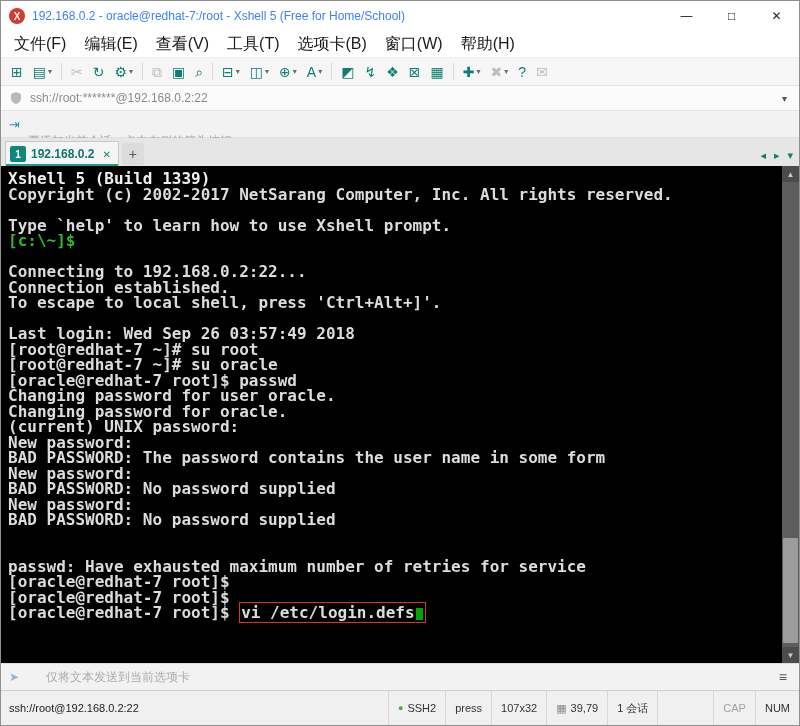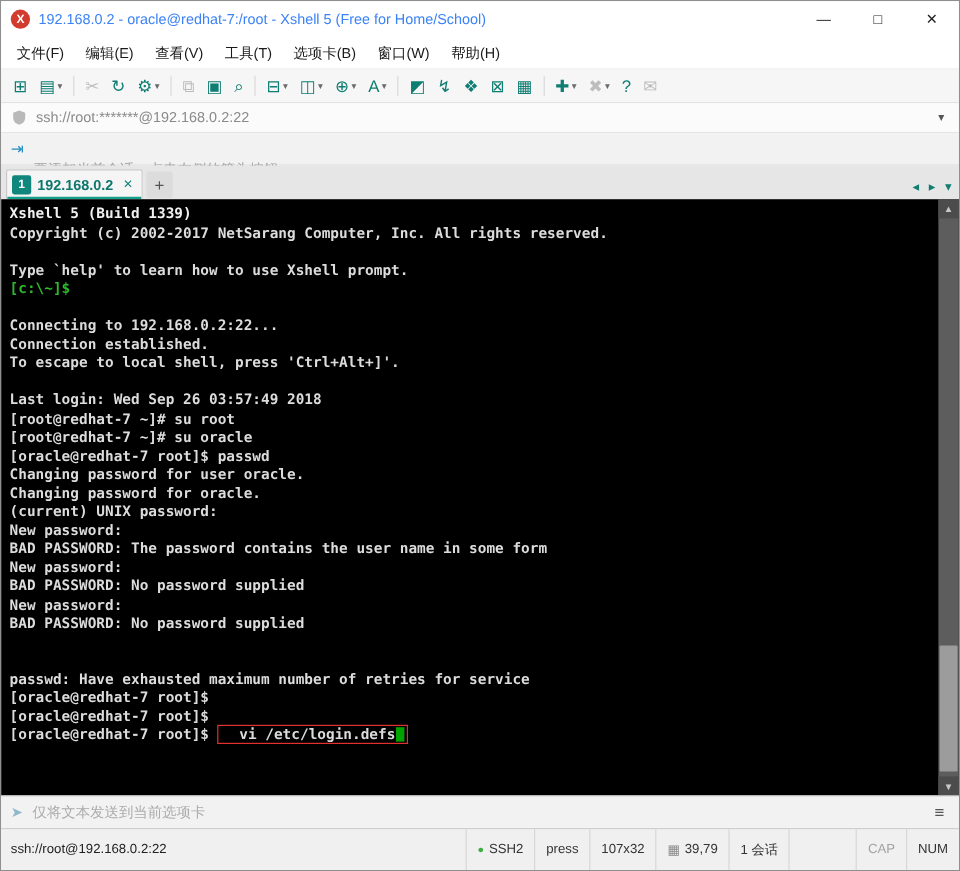--- a/index.html
+++ b/index.html
@@ -10,21 +10,21 @@
   
   .titlebar { height:30px; display:flex; align-items:center; background:#ffffff; padding-left:8px; flex:0 0 auto; }
   .app-icon { width:16px; height:16px; border-radius:8px; background:#d23b2e; color:#fff; font-size:10px; font-weight:bold;
               display:flex; align-items:center; justify-content:center; }
   .title-text { flex:1; margin-left:7px; font-size:12px; color:#3b82f6; white-space:nowrap; overflow:hidden; }
   .win-controls { display:flex; height:100%; }
   .win-btn { width:45px; height:100%; display:flex; align-items:center; justify-content:center; font-size:12px; color:#222; cursor:default; }
 
   
   .menubar { height:27px; display:flex; align-items:center; background:#fff; padding-left:4px; border-bottom:1px solid #ececec; flex:0 0 auto; }
-  .menu-item { padding:5px 9px; font-size:12px; color:#1a1a1a; }
+  .menu-item { padding:5px 9px; font-size:16px; color:#1a1a1a; }
 
   
   .toolbar { height:28px; background:#f6f6f6; border-bottom:1px solid #e2e2e2; display:flex; align-items:center; padding:0 5px; flex:0 0 auto; }
   .tb-btn { display:flex; align-items:center; padding:2px 4px; margin:0 1px; color:#0e7d72; font-size:14px; line-height:1; border-radius:2px; }
   .tb-btn.disabled { color:#bdbdbd; }
   .tb-caret { font-size:8px; color:#6a6a6a; margin-left:2px; }
   .tb-sep { width:1px; height:17px; background:#d9d9d9; margin:0 4px; }
 
   
   .addressbar { height:25px; background:#fbfbfb; border-bottom:1px solid #e4e4e4; display:flex; align-items:center; padding:0 8px; flex:0 0 auto; }
@@ -46,35 +46,35 @@
   .tab-label { font-size:12px; font-weight:bold; color:#0f766e; margin-right:8px; }
   .tab-close { color:#11867c; font-size:10px; }
   .tab-new { width:22px; height:22px; margin:0 0 1px 3px; display:flex; align-items:center; justify-content:center;
              color:#555; font-size:14px; background:#dcdcdc; border-radius:2px; }
   .tab-spacer { flex:1; }
   .tab-arrow { color:#0e7d72; font-size:11px; padding:4px 4px; }
 
   
   .terminal { flex:1 1 auto; background:#000; display:flex; min-height:0; }
   .term-out { flex:1; padding:5px 0 0 7px; font-family:"DejaVu Sans Mono","Liberation Mono",monospace;
-              font-size:12px; line-height:15.5px; font-weight:bold; color:#dcdcdc; overflow:hidden; white-space:pre;border-radius:22px; }
+              font-size:16px; line-height:15.5px; font-weight:bold; color:#dcdcdc; overflow:hidden; white-space:pre;border-radius:22px; }
   .term-line { white-space:pre; }
   .green { color:#2eb82e; }
   .boldwhite { color:#f0f0f0; }
-  .redbox { border:1px solid #e03131; padding:0 2px 0 17px; }
+  .redbox { border:1px solid #e03131; padding:0 2px 0 1px; }
   .cursor-after::after { content:""; display:inline-block; width:7px; height:12px; background:#00a400; margin-left:1px; vertical-align:-2px; }
   .term-scroll { width:17px; background:#5d5d5d; display:flex; flex-direction:column; align-items:center; flex:0 0 auto; }
   .ts-arrow { height:16px; width:100%; display:flex; align-items:center; justify-content:center; color:#c9c9c9; font-size:8px; background:#4c4c4c; }
   .ts-track { flex:1; width:100%; position:relative; }
   .ts-thumb { position:absolute; left:1px; right:1px; bottom:4px; height:105px; background:#9c9c9c; border-radius:1px; }
 
   
   .sendbar { height:27px; background:#f2f2f2; border-top:1px solid #ddd; display:flex; align-items:center; padding:0 8px; flex:0 0 auto; }
   .send-icon { color:#8fb8c9; font-size:12px; margin-right:8px; }
-  .send-text { flex:1; color:#ababab; font-size:12px; }
+  .send-text { flex:1; color:#ababab; font-size:12px;margin-left:19px; }
   .send-menu { color:#555; font-size:14px; padding:0 4px; }
 
   
   .statusbar { height:35px; background:#f0f0f0; border-top:1px solid #cfcfcf; display:flex; align-items:stretch; font-size:11px; color:#333; flex:0 0 auto; }
   .sb-left { flex:1; display:flex; align-items:center; padding:0 8px; color:#222; }
   .sb-item { display:flex; align-items:center; padding:0 9px; border-left:1px solid #d7d7d7; white-space:nowrap; }
   .sb-item.dim span { color:#a3a3a3; }
   .sb-ic { margin-right:4px; font-size:9px; }
   .sb-ic.green { color:#3cb043; }
   .sb-ic.gray { color:#8a8a8a; font-size:11px; }

